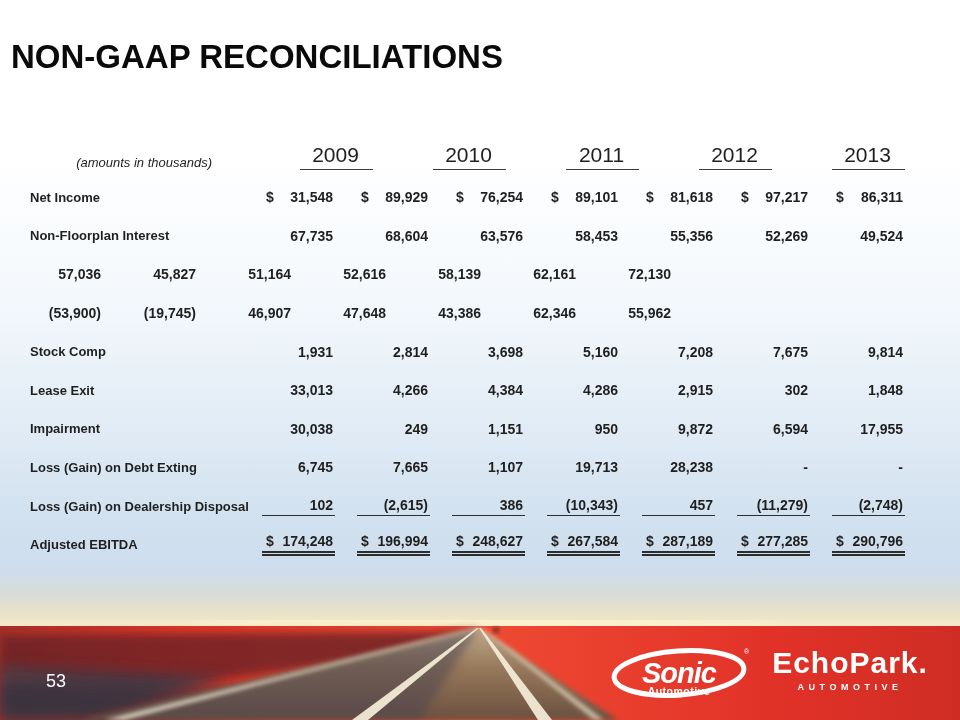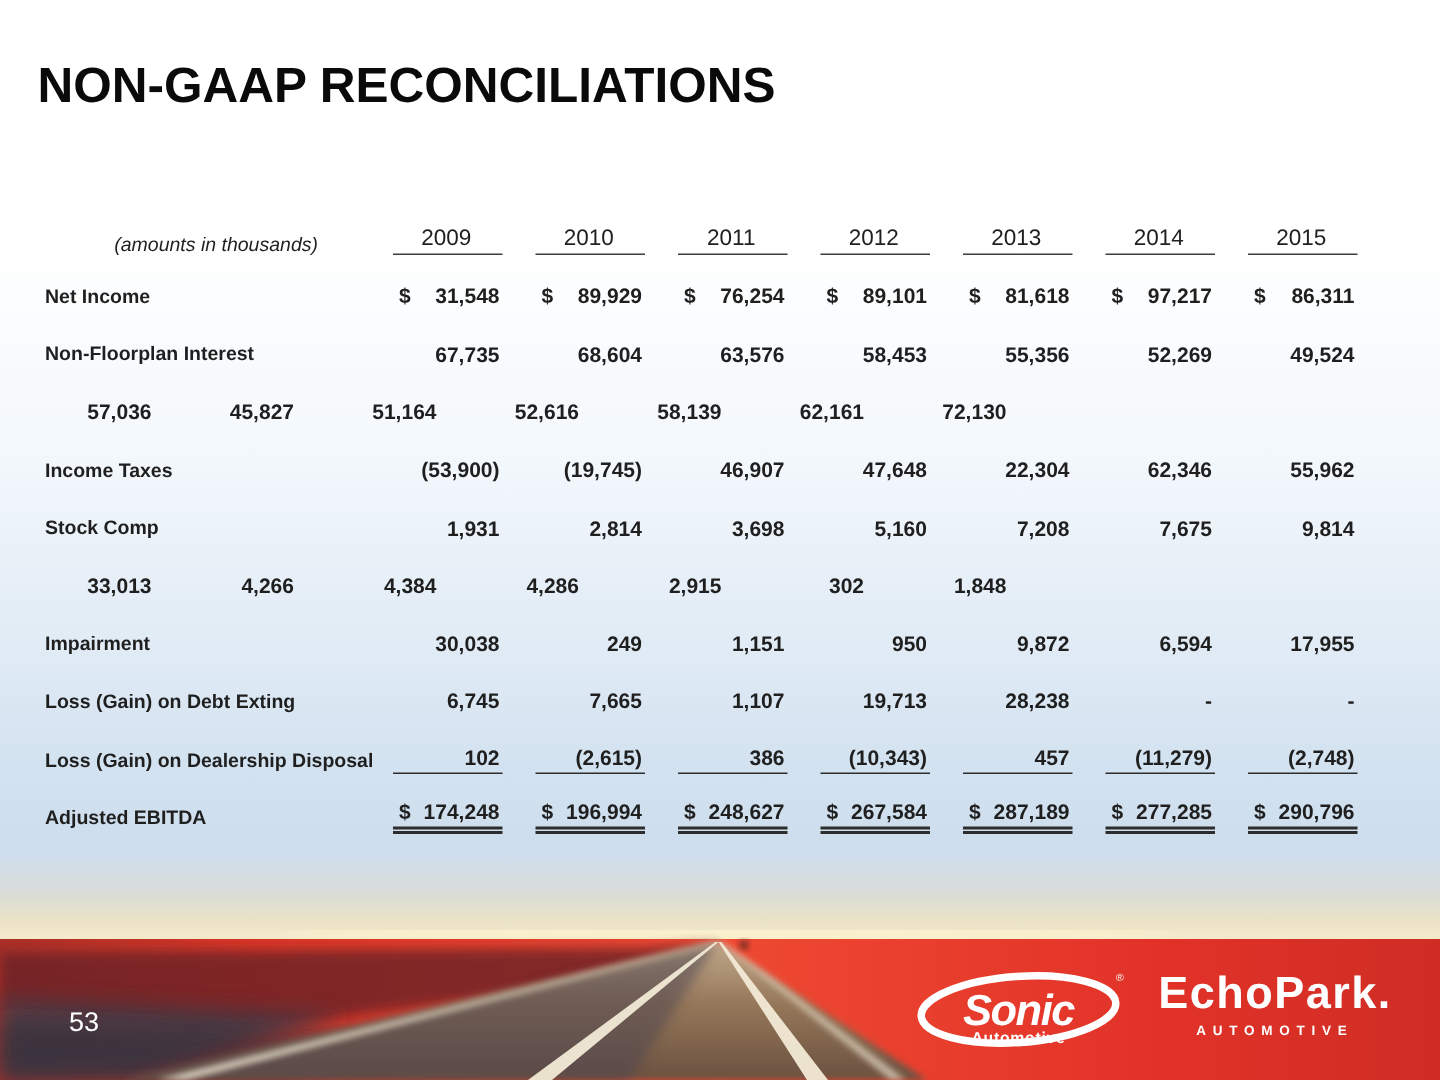--- a/index.html
+++ b/index.html
@@ -5,43 +5,43 @@
   html,body { margin:0; padding:0; background:#888; }
   .slide {
     position:relative; width:960px; height:720px; overflow:hidden;
     font-family:"Liberation Sans", sans-serif; color:#1f1f1f;
     background:linear-gradient(180deg,
       #ffffff 0%, #ffffff 22%, #f3f8fc 42%, #e0ebf5 60%,
       #d3e2f0 71%, #cedded 79%, #d7dcd8 82.5%,
       #eae2c7 85.2%, #f4e9cb 86.8%, #efe3c5 100%);
   }
   .title {
-    position:absolute; left:25px; top:38px;
+    position:absolute; left:11px; top:38px;
     font-size:33px; font-weight:bold; letter-spacing:0;
     color:#0a0a0a; white-space:nowrap;
   }
   
   .fin-table { position:absolute; left:30px; top:140px; width:900px; }
   .t-row { display:flex; height:38.6px; align-items:center; }
-  .t-header { height:30px; align-items:flex-end; }
+  .t-header { height:30px; align-items:flex-end;gap:38px; }
   .t-body { margin-top:8px;font-weight:bold; }
   .label-cell {
     width:232px; flex:0 0 232px; font-size:13px; white-space:nowrap;
   }
   .note-cell {
     width:232px; flex:0 0 232px; text-align:right; padding-right:50px;
     box-sizing:border-box; font-size:13px; font-style:italic; white-space:nowrap;
   }
   .val-cell { width:95px; flex:0 0 95px; }
   .cell-inner {
     position:relative; width:73px; box-sizing:border-box;
     font-size:14px; text-align:right; padding-right:2px; white-space:nowrap;
   }
   .year-inner {
-    width:73px; text-align:center; font-size:15px;
+    width:73px; text-align:center; font-size:21px;
     padding-bottom:2px; border-bottom:1.6px solid #3d3d3d;
   }
   .dollar { position:absolute; left:4px; top:0; }
   .u-single { border-bottom:1.6px solid #2d2d2d; padding-bottom:2px; }
   .u-double { border-bottom:5px double #2d2d2d; padding-bottom:2px; }
   
   .road-art { position:absolute; left:0; top:620px; width:960px; height:100px; }
   .page-num {
     position:absolute; left:46px; top:671px; font-size:18px; color:#ffffff;
   }
@@ -157,35 +157,34 @@
             <div class="cell-inner"><span>58,139</span></div>
           </div>
           <div class="val-cell">
             <div class="cell-inner"><span>62,161</span></div>
           </div>
           <div class="val-cell">
             <div class="cell-inner"><span>72,130</span></div>
           </div>
         </div>
         <div class="t-row">
-          <div class="label-cell">Income Taxes</div>
           <div class="val-cell">
             <div class="cell-inner"><span>(53,900)</span></div>
           </div>
           <div class="val-cell">
             <div class="cell-inner"><span>(19,745)</span></div>
           </div>
           <div class="val-cell">
             <div class="cell-inner"><span>46,907</span></div>
           </div>
           <div class="val-cell">
             <div class="cell-inner"><span>47,648</span></div>
           </div>
           <div class="val-cell">
-            <div class="cell-inner"><span>22,304</span></div>
+            <div class="cell-inner"><span>43,386</span></div>
           </div>
           <div class="val-cell">
             <div class="cell-inner"><span>62,346</span></div>
           </div>
           <div class="val-cell">
             <div class="cell-inner"><span>55,962</span></div>
           </div>
         </div>
         <div class="t-row">
           <div class="label-cell">Stock Comp</div>
@@ -205,20 +204,21 @@
             <div class="cell-inner"><span>7,208</span></div>
           </div>
           <div class="val-cell">
             <div class="cell-inner"><span>7,675</span></div>
           </div>
           <div class="val-cell">
             <div class="cell-inner"><span>9,814</span></div>
           </div>
         </div>
         <div class="t-row">
+          <div class="label-cell">Lease Exit</div>
           <div class="val-cell">
             <div class="cell-inner"><span>33,013</span></div>
           </div>
           <div class="val-cell">
             <div class="cell-inner"><span>4,266</span></div>
           </div>
           <div class="val-cell">
             <div class="cell-inner"><span>4,384</span></div>
           </div>
           <div class="val-cell">

